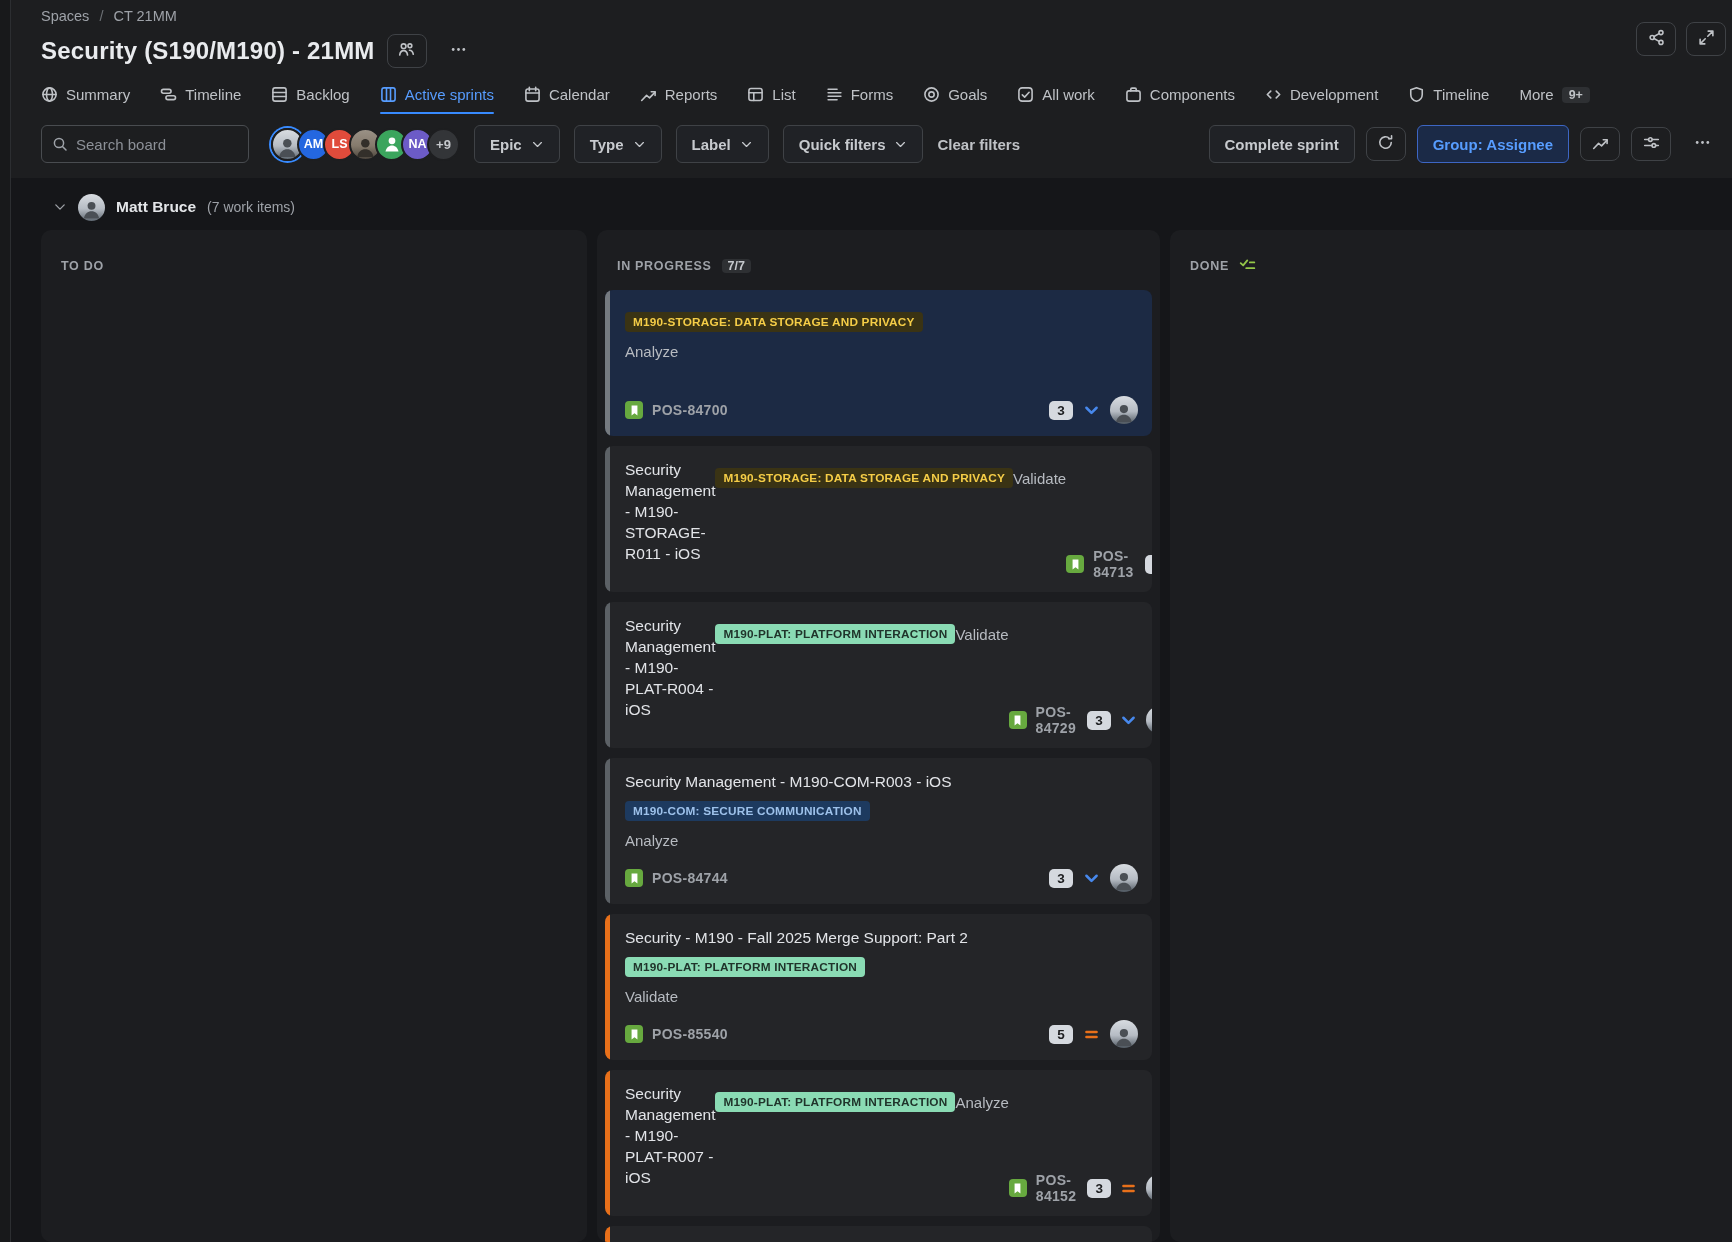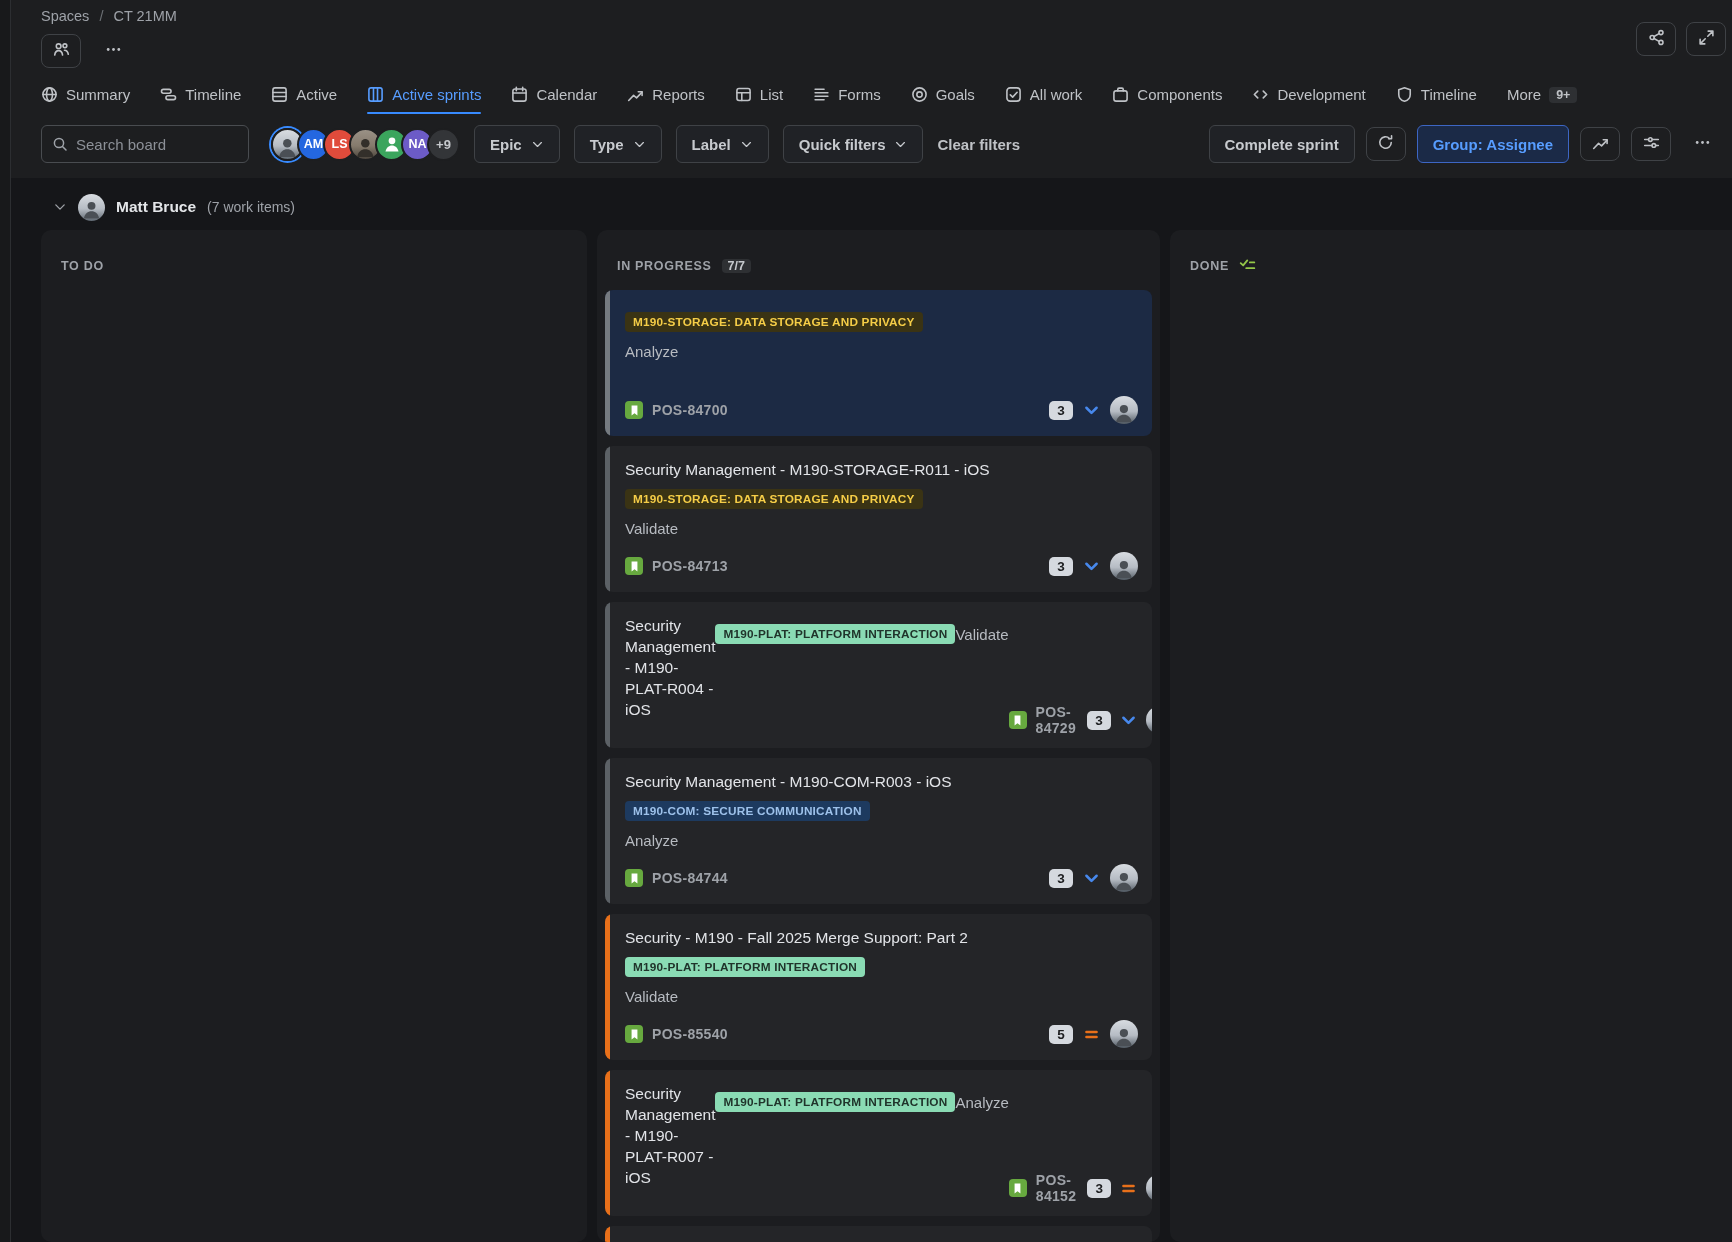--- a/index.html
+++ b/index.html
@@ -142,20 +142,21 @@
 
 <div class="left-rail"></div>
 
 <header class="page-header">
   <nav class="breadcrumb">
     <a>Spaces</a>
     <span class="sep">/</span>
     <a>CT 21MM</a>
   </nav>
   <div class="title-row">
+    <h1 class="page-title">Security (S190/M190) - 21MM</h1>
     <button class="icon-btn">
         <span><svg viewBox="0 0 16 16" fill="none" stroke="currentColor" stroke-width="1.5" stroke-linecap="round" stroke-linejoin="round">
             <circle cx="5.3" cy="4.9" r="2.2"></circle>
             <path d="M1.6 13.2c.4-2.7 1.9-4.1 3.7-4.1s3.3 1.4 3.7 4.1"></path>
             <circle cx="11.2" cy="4.5" r="1.8"></circle>
             <path d="M10.8 8.7c1.9.1 3.2 1.4 3.6 3.8"></path>
           </svg></span>
       </button>
     <button class="icon-btn plain">
         <span><svg viewBox="0 0 16 16">
@@ -202,21 +203,21 @@
     <span class="tab-label">Timeline</span>
 
   </div>
       <div class="tab">
     <span class="tab-icon" style="display:inline-flex">
           <svg viewBox="0 0 16 16" fill="none" stroke="currentColor" stroke-width="1.5" stroke-linecap="round" stroke-linejoin="round">
             <rect x="1.8" y="1.8" width="12.4" height="12.4" rx="2"></rect>
             <path d="M1.8 6.1h12.4M1.8 9.9h12.4"></path>
           </svg>
         </span>
-    <span class="tab-label">Active</span>
+    <span class="tab-label">Backlog</span>
 
   </div>
       <div class="tab active">
     <span class="tab-icon" style="display:inline-flex">
           <svg viewBox="0 0 16 16" fill="none" stroke="currentColor" stroke-width="1.5" stroke-linecap="round" stroke-linejoin="round">
             <rect x="1.8" y="1.8" width="12.4" height="12.4" rx="2"></rect>
             <path d="M6.1 1.8v12.4M9.9 1.8v12.4"></path>
           </svg>
         </span>
     <span class="tab-label">Active sprints</span>
@@ -471,21 +472,21 @@
         <span class="card-avatar">
                   <span style="display:contents"><svg viewBox="0 0 16 16">
                       <circle cx="8" cy="5.2" r="3" fill="currentColor"></circle>
                       <path d="M2.2 14.8c.7-3.5 3-5.4 5.8-5.4s5.1 1.9 5.8 5.4z" fill="currentColor"></path>
                     </svg></span>
                 </span>
       </div>
     </div>
   </div>
           <div class="card accent-gray">
-    <div class="card-inner" style="display:flex;flex-direction:column;flex:1;min-height:0">
+    <div class="card-inner" style="display:flex;flex-direction:row;flex:1;min-height:0">
       <div class="card-title-row">
         <span class="card-title">Security Management - M190-STORAGE-R011 - iOS</span>
 
       </div>
       <span class="card-label label-yellow">M190-STORAGE: DATA STORAGE AND PRIVACY</span>
       <span class="card-status">Validate</span>
       <div class="card-footer">
         <span class="story-icon">
                   <span style="display:inline-flex">
                     <svg viewBox="0 0 16 16">

